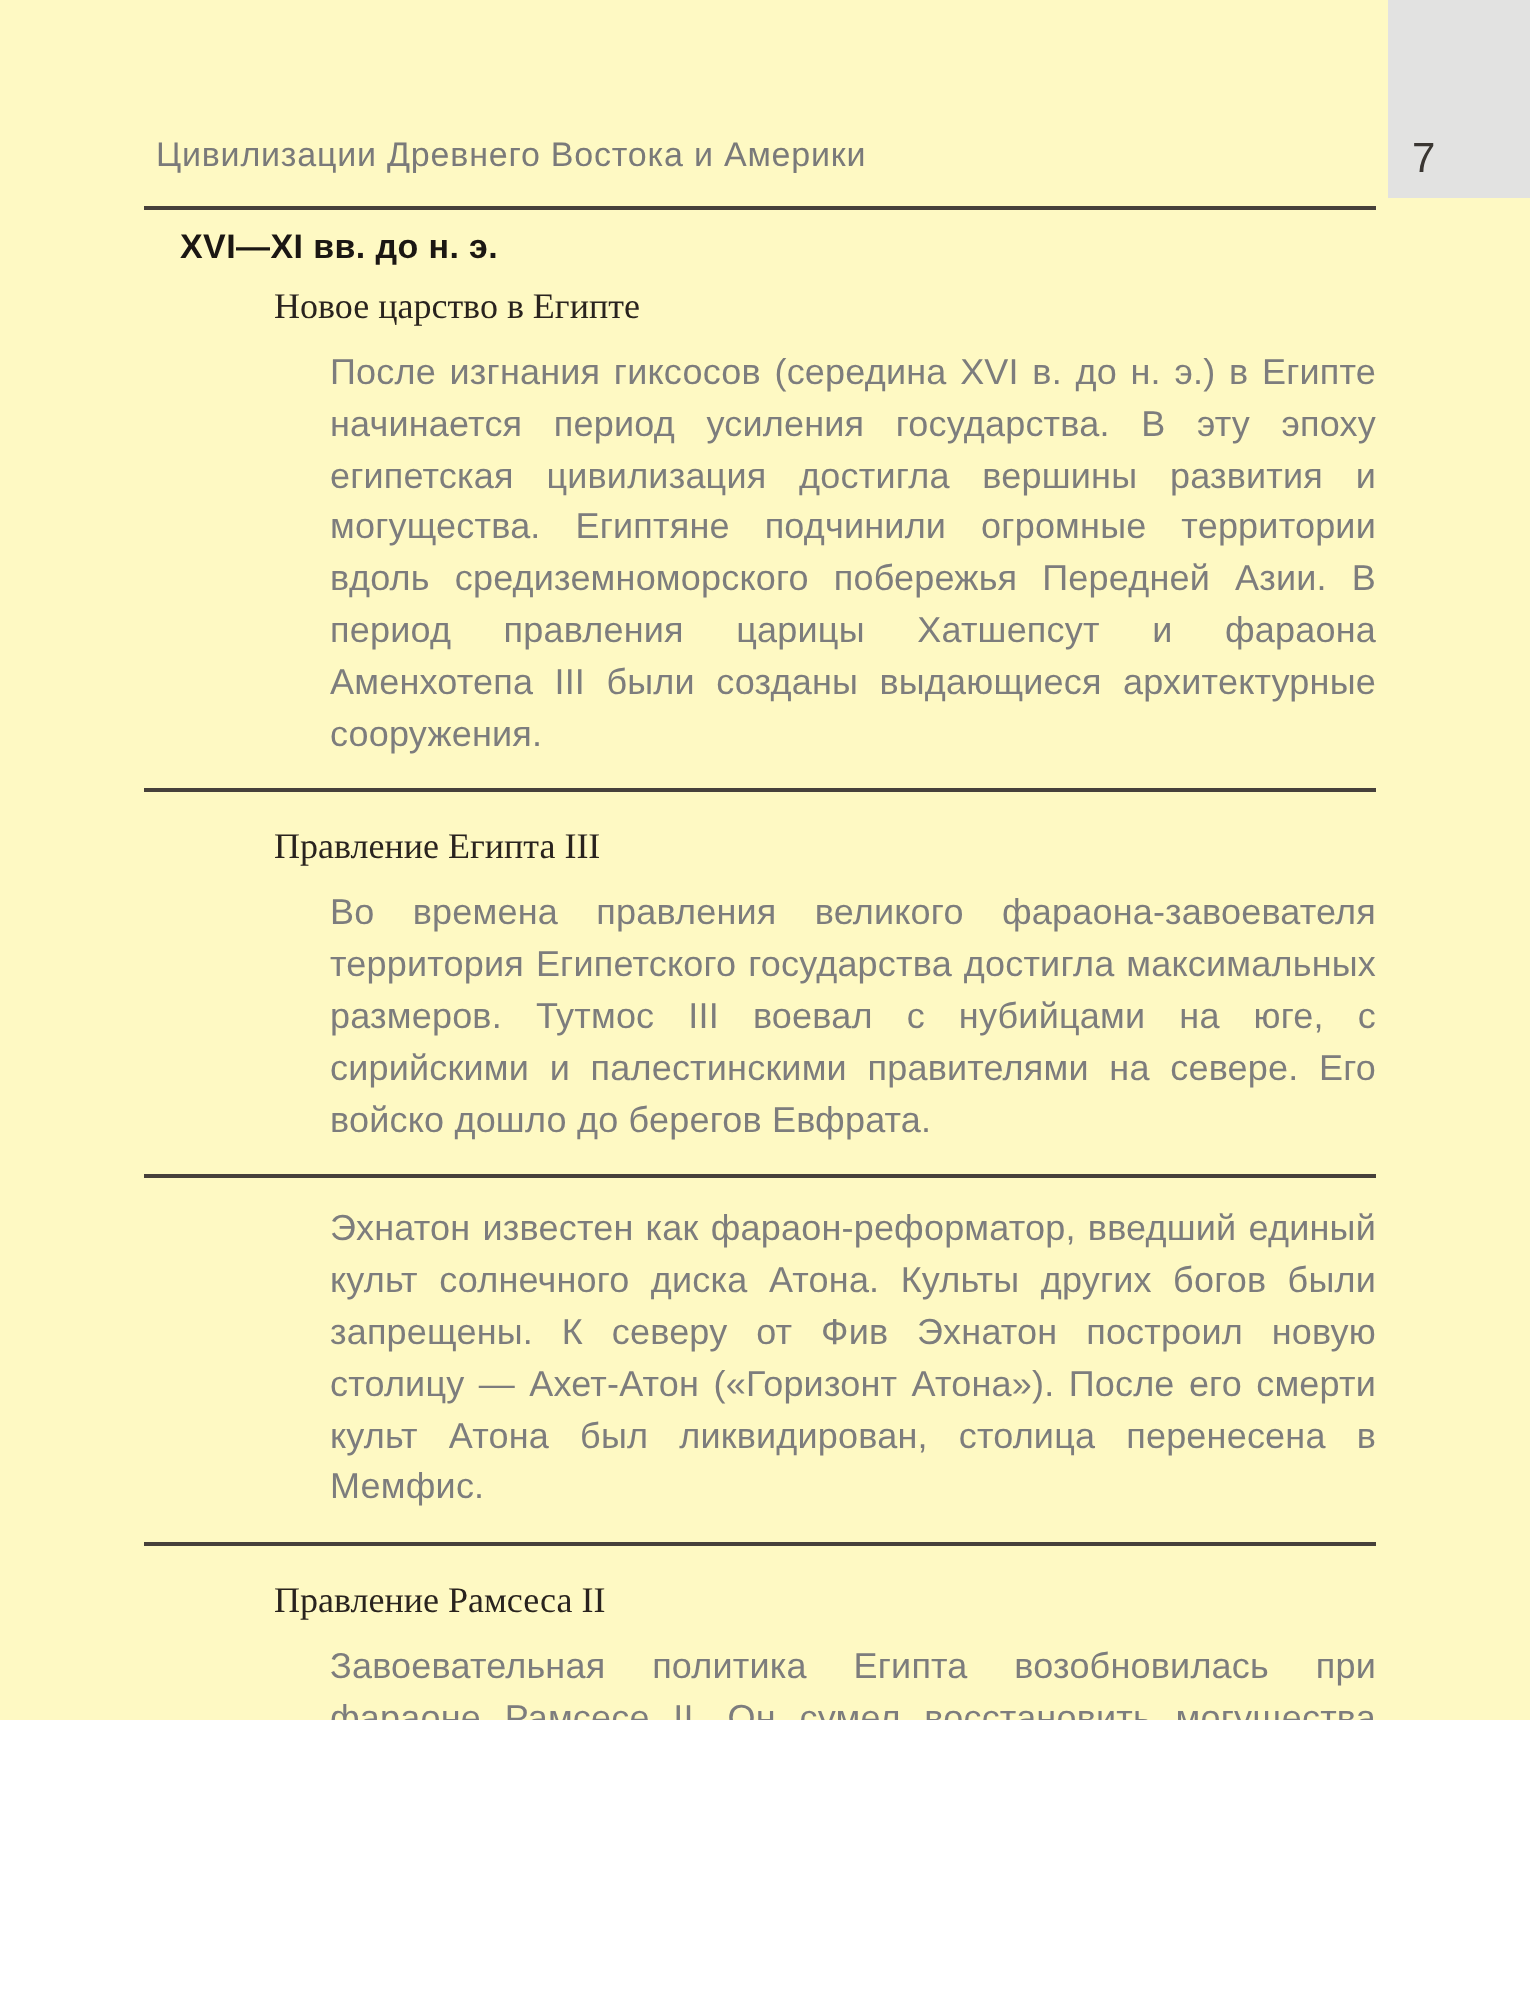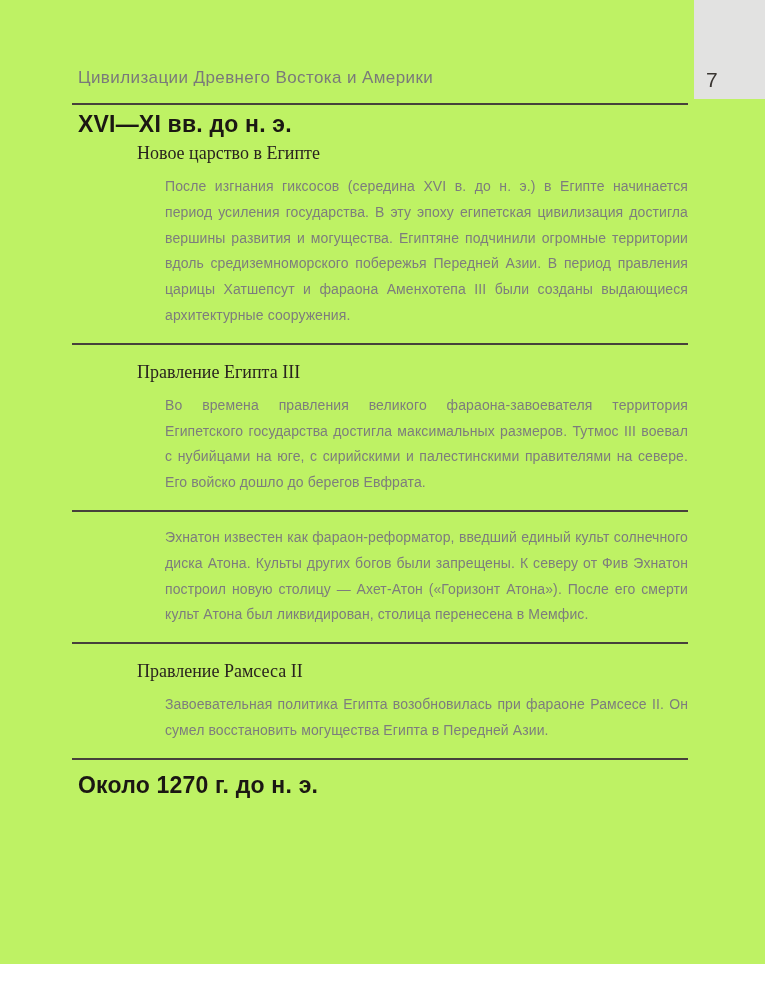--- a/index.html
+++ b/index.html
@@ -1,19 +1,19 @@
 <!DOCTYPE html>
 <html lang="ru"><head>
 <meta charset="utf-8">
 <style>
   html,body{margin:0;padding:0;background:#ffffff;}
   .sheet{
     position:relative;
-    width:765px;height:964px;
-    background:#bef264;
+    width:765px;height:860px;
+    background:#fef9c3;
     font-family:"Liberation Sans",sans-serif;
     overflow:hidden;
     box-sizing:border-box;
   }
   
   .running-title{
     position:absolute;left:78px;top:68px;
     font-size:17px;letter-spacing:.4px;
     color:#7a7a7a;font-weight:400;
   }
@@ -29,34 +29,34 @@
   .head-rule{
     position:absolute;left:72px;top:103px;
     width:616px;height:2px;background:#47413b;
   }
   
   .content{
     position:absolute;left:78px;top:112px;
     width:610px;
   }
   .entry-date{
-    margin:0 0 3px 0;
-    font-size:23px;line-height:24px;
+    margin:0 0 3px 12px;
+    font-size:17px;line-height:24px;
     font-weight:bold;color:#1b1713;
     letter-spacing:.2px;
   }
   .entry-title{
     margin:0 0 7px 59px;
     font-family:"Liberation Serif",serif;
     font-size:18px;line-height:28px;
     font-weight:400;color:#29231e;
   }
   .entry-body{
     margin:0 0 0 87px;
-    font-size:14px;line-height:25.8px;
+    font-size:18px;line-height:25.8px;
     color:#7d7d7d;
     text-align:justify;
     letter-spacing:.1px;
   }
   .divider{
     width:616px;height:2px;background:#47413b;
     margin:14px 0 13px -6px;
     border:none;
   }
 </style>

